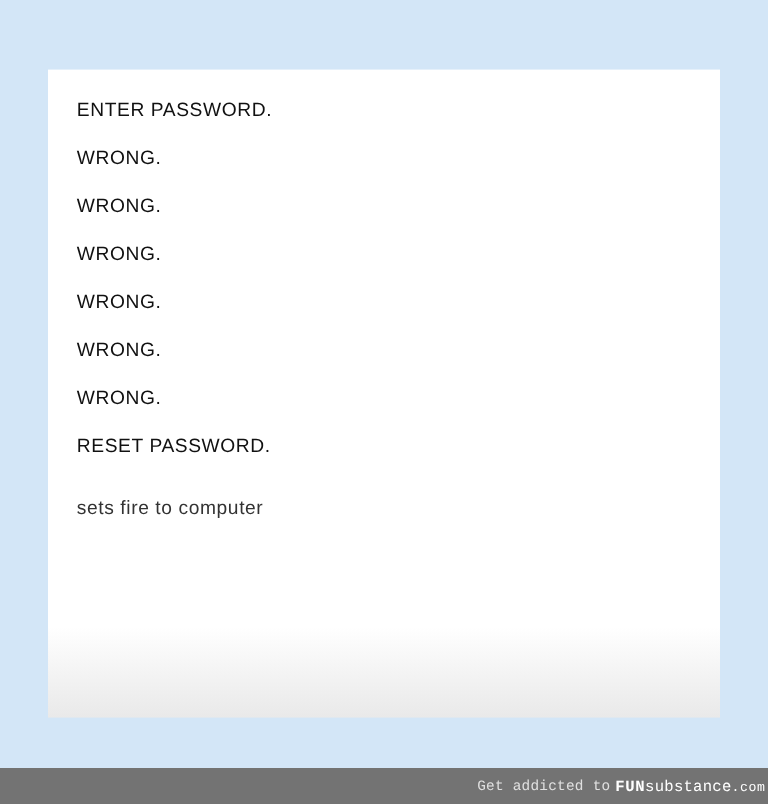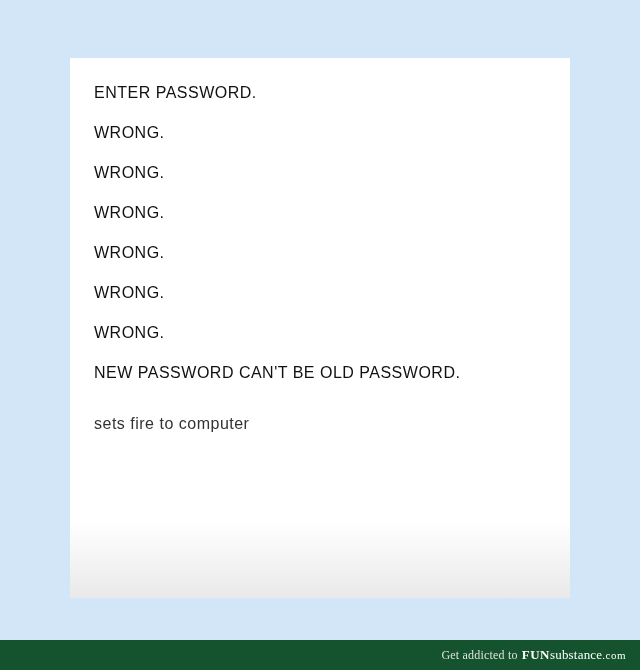--- a/index.html
+++ b/index.html
@@ -13,21 +13,21 @@
       overflow: hidden;
     }
     .stage {
       flex: 1;
       display: flex;
       align-items: center;
       justify-content: center;
       padding: 40px 0 24px;
     }
     .card {
-      width: 500px;
+      width: 560px;
       height: 540px;
       background: linear-gradient(to bottom, #ffffff 0%, #ffffff 86%, #e9e9e9 100%);
       padding: 26px 20px 12px 24px;
       display: flex;
       flex-direction: column;
       justify-content: flex-start;
       gap: 22px;
     }
     .line {
       font-size: 16px;
@@ -36,29 +36,29 @@
       text-transform: uppercase;
     }
     .line.lowercase {
       text-transform: none;
       color: #333;
       font-size: 16px;
       margin-top: 11px;
     }
     .footer {
       height: 30px;
-      background: #14532d;
+      background: #737373;
       display: flex;
       align-items: center;
       justify-content: flex-end;
-      padding-right: 14px;
+      padding-right: 2px;
       color: #e0e0e0;
       font-size: 12px;
       white-space: nowrap;
-      font-family: Liberation Serif, serif;
+      font-family: Liberation Mono, monospace;
     }
     .footer .lead {
       letter-spacing: 0.2px;
     }
     .footer .brand {
       color: #ffffff;
       font-weight: 900;
       font-size: 13px;
       letter-spacing: 0.5px;
       margin-left: 4px;
@@ -77,21 +77,21 @@
 
 <div class="stage">
   <div class="card">
     <div class="line">ENTER PASSWORD.</div>
     <div class="line">WRONG.</div>
     <div class="line">WRONG.</div>
     <div class="line">WRONG.</div>
     <div class="line">WRONG.</div>
     <div class="line">WRONG.</div>
     <div class="line">WRONG.</div>
-    <div class="line">NEW PASSWORD CAN'T BE OLD PASSWORD.</div>
+    <div class="line">RESET PASSWORD.</div>
     <div class="line lowercase">sets fire to computer</div>
   </div>
 </div>
 
 <div class="footer">
   <span class="lead">Get addicted to</span>
   <span class="brand">
     <span>FUN</span><span class="light">substance</span><span class="dot">.com</span>
   </span>
 </div>

